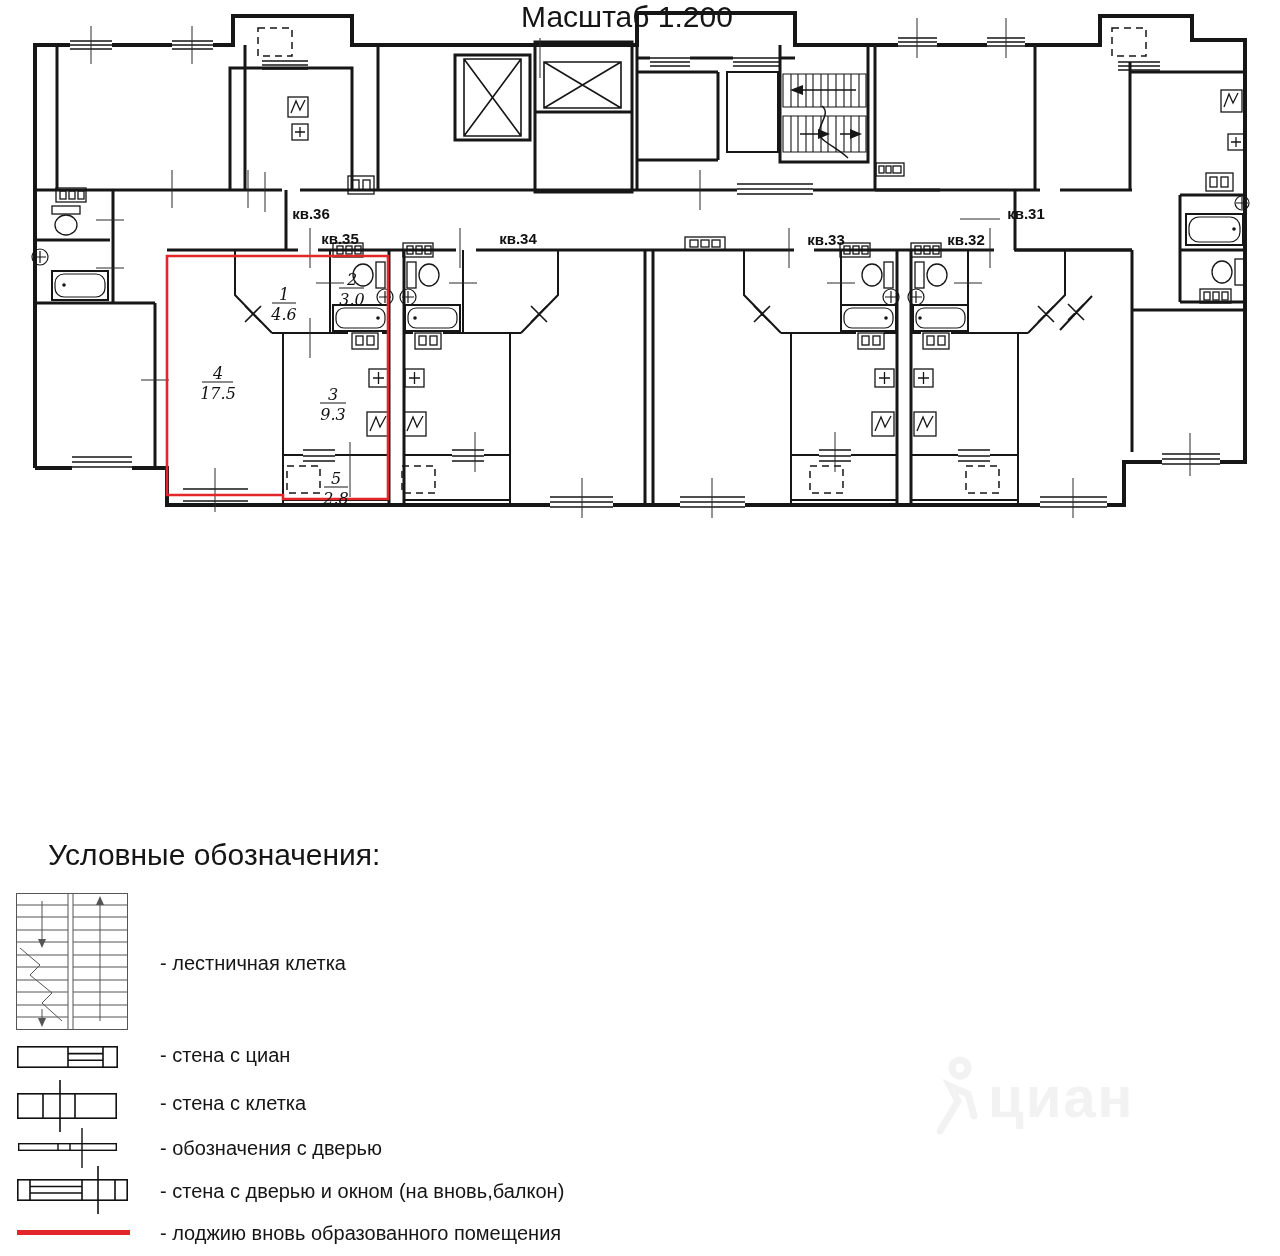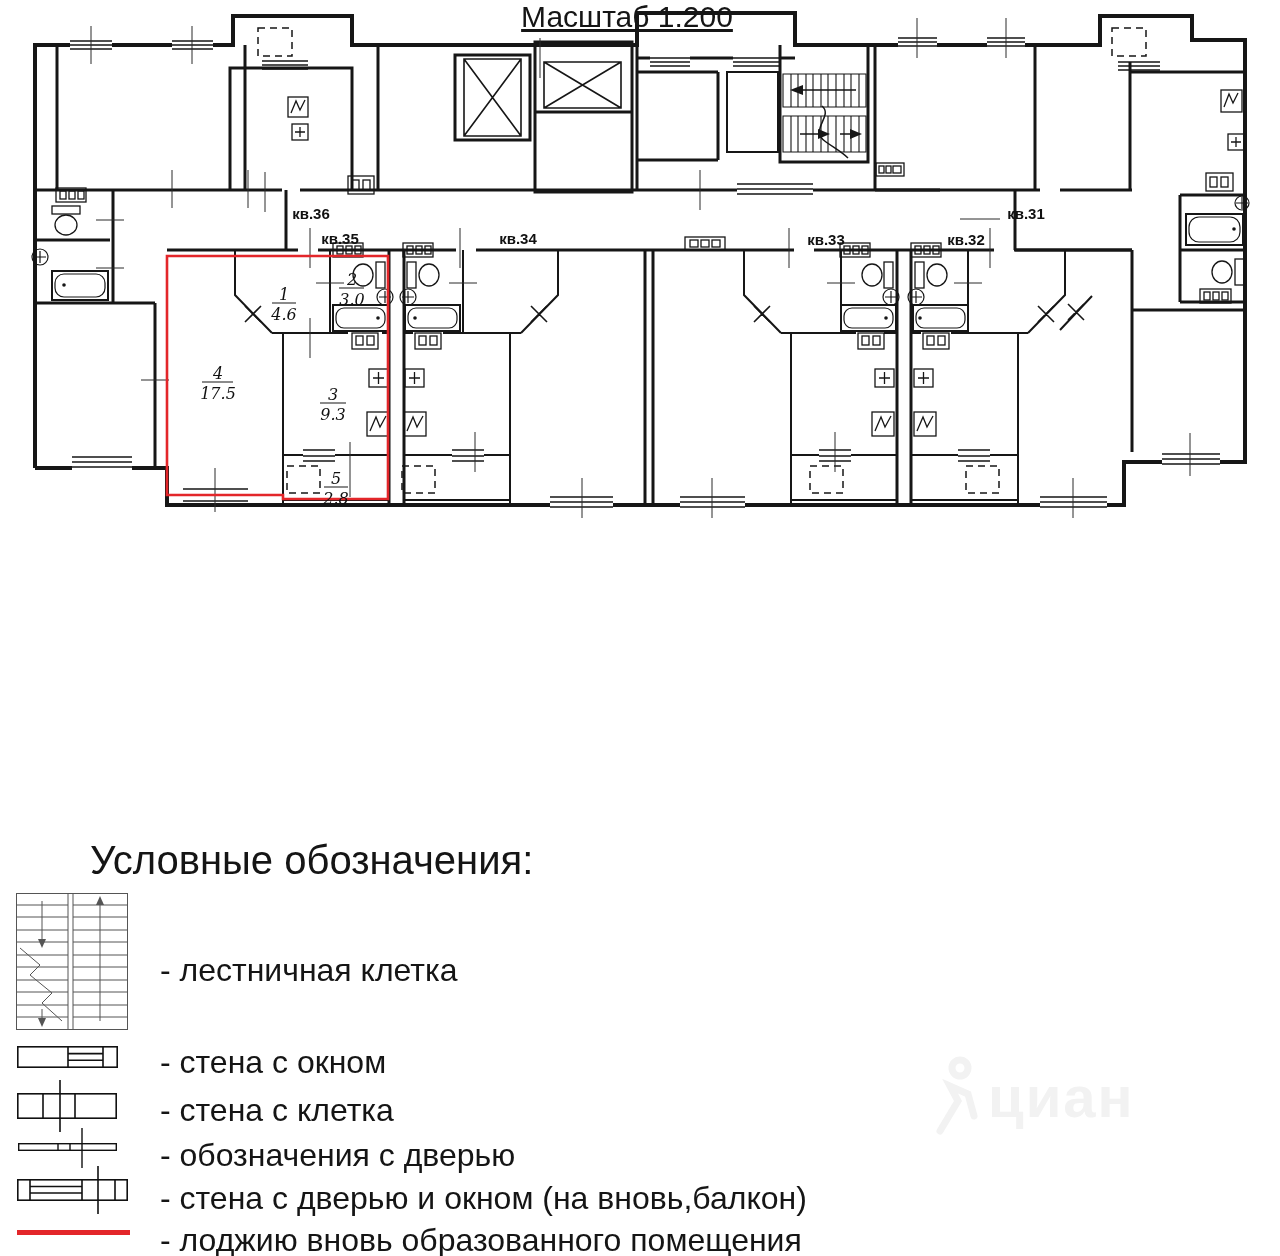--- a/index.html
+++ b/index.html
@@ -1,23 +1,23 @@
 <!DOCTYPE html>
 <html><head>
 <meta charset="utf-8">
 <style>
   html,body{margin:0;padding:0;background:#fff;}
   body{width:1280px;height:1256px;position:relative;font-family:"Liberation Sans",sans-serif;color:#111;overflow:hidden;}
   .abs{position:absolute;}
   svg text{font-family:"Liberation Sans",sans-serif;}
   .kvlab{font-size:15px;font-weight:600;fill:#111;}
   .roomnum{font-family:"DejaVu Serif",serif;font-style:italic;font-size:16px;fill:#111;}
-  .scale-label{left:0;top:740;width:1254px;text-align:center;font-size:30px;color:#151515;text-decoration:underline;}
-  .legend-title{left:48px;top:838px;font-size:40px;color:#151515;margin-left:42px;}
-  .legend-label{font-size:32px;color:#151515;white-space:nowrap;}
+  .scale-label{left:0;top:740;width:1254px;text-align:center;font-size:30px;color:#151515;}
+  .legend-title{left:48px;top:838px;font-size:30px;color:#151515;}
+  .legend-label{font-size:20px;color:#151515;white-space:nowrap;}
   .wm{left:930px;top:1056px;width:260px;color:#f2f2f2;display:flex;align-items:center;gap:6px;}
   .wm-text{font-size:58px;font-weight:bold;letter-spacing:2px;}
   .redline{left:17px;top:1230px;width:113px;height:5px;}
 </style>
 </head>
 <body>
 
 <svg class="abs" style="left:0;top:0" width="1280" height="540" viewBox="0 0 1280 540" xmlns="http://www.w3.org/2000/svg">
 
   <g stroke="#161616" stroke-width="4" fill="none">
@@ -290,21 +290,21 @@
   </g>
 </svg>
 <div class="abs legend-label" style="left:160px;top:952px">- лестничная клетка</div>
 
 <svg class="abs" style="left:17px;top:1046px" width="101" height="22" viewBox="0 0 101 22" xmlns="http://www.w3.org/2000/svg">
   <g stroke="#111" stroke-width="1.6" fill="none">
     <rect x="0.8" y="0.8" width="99.4" height="20.4"></rect>
     <path d="M51,1 V21 M86,1 V21 M51,7.6 H86 M51,14.2 H86"></path>
   </g>
 </svg>
-<div class="abs legend-label" style="left:160px;top:1044px">- стена с окном</div>
+<div class="abs legend-label" style="left:160px;top:1044px">- стена с циан</div>
 
 <svg class="abs" style="left:17px;top:1080px" width="100" height="52" viewBox="0 0 100 52" xmlns="http://www.w3.org/2000/svg">
   <g stroke="#111" stroke-width="1.6" fill="none">
     <rect x="0.8" y="13.8" width="98.4" height="24.4"></rect>
     <path d="M26,14 V38 M58,14 V38 M43,0 V52"></path>
   </g>
 </svg>
 <div class="abs legend-label" style="left:160px;top:1092px">- стена с клетка</div>
 
 <svg class="abs" style="left:18px;top:1128px" width="99" height="40" viewBox="0 0 99 40" xmlns="http://www.w3.org/2000/svg">

